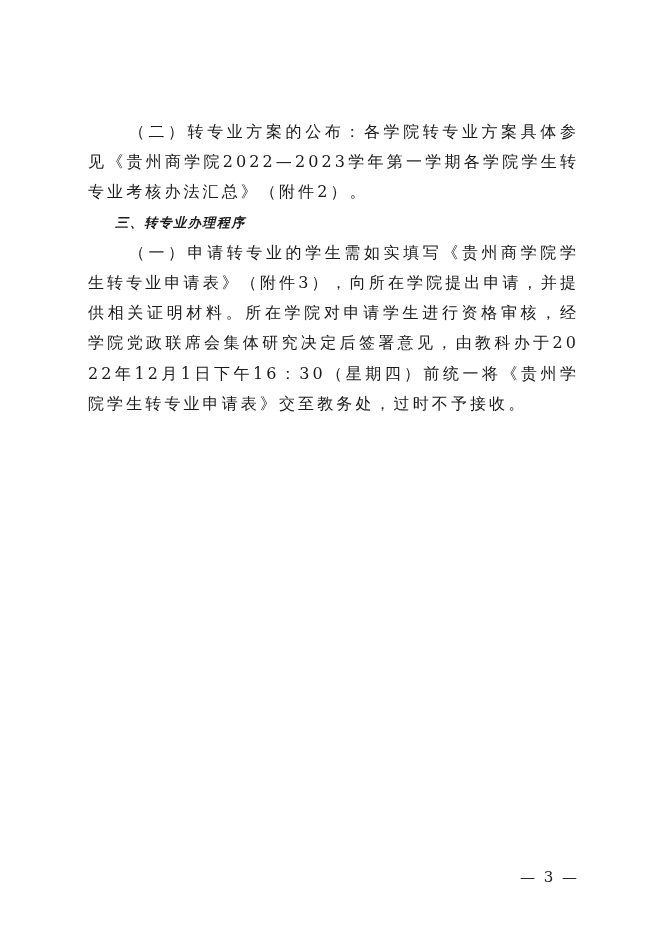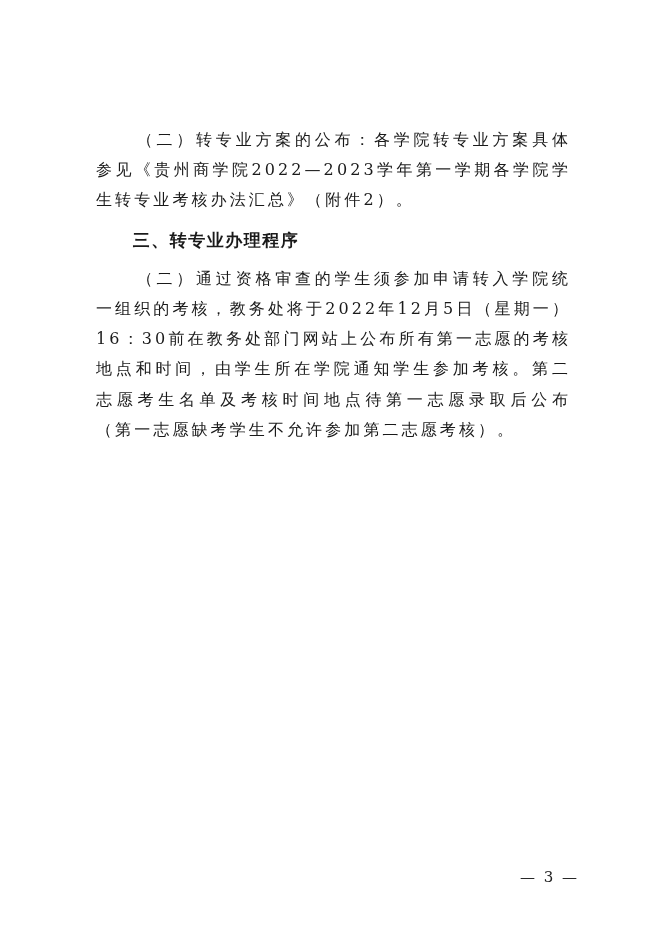--- a/index.html
+++ b/index.html
@@ -21,43 +21,44 @@
       top: 117px;
       width: 491px;
     }
     .para {
       font-size: 16px;
       line-height: 30.2px;
       text-align: justify;
       text-align-last: left;
       letter-spacing: 3.1px;
       text-indent: 2.55em;
-      margin: 8px;
+      margin: 0;
       word-break: break-all;
     }
     .heading {
       font-family: "DejaVu Sans", "Liberation Sans", sans-serif;
       font-weight: bold;
-      font-size: 17px;
+      font-size: 13px;
       line-height: 30.2px;
       letter-spacing: 1.5px;
       text-indent: 2.1em;
-      margin: 9px;
+      margin: 0;
+      font-style: italic;
     }
     .page-number {
       position: absolute;
       left: 520px;
       top: 868px;
       font-size: 15px;
       letter-spacing: 2px;
       color: #222;
     }
   </style>
 </head>
 <body>
 
 <div class="page">
   <p class="para">（二）转专业方案的公布：各学院转专业方案具体参见《贵州商学院2022—2023学年第一学期各学院学生转专业考核办法汇总》（附件2）。</p>
   <p class="heading">三、转专业办理程序</p>
-  <p class="para">（二）通过资格审查的学生须参加申请转入学院统一组织的考核，教务处将于2022年12月5日（星期一）16：30前在教务处部门网站上公布所有第一志愿的考核地点和时间，由学生所在学院通知学生参加考核。第二志愿考生名单及考核时间地点待第一志愿录取后公布（第一志愿缺考学生不允许参加第二志愿考核）。</p>
+  <p class="para">（一）申请转专业的学生需如实填写《贵州商学院学生转专业申请表》（附件3），向所在学院提出申请，并提供相关证明材料。所在学院对申请学生进行资格审核，经学院党政联席会集体研究决定后签署意见，由教科办于2022年12月1日下午16：30（星期四）前统一将《贵州学院学生转专业申请表》交至教务处，过时不予接收。</p>
 </div>
 
 <div class="page-number">— 3 —</div>
 
 </body></html>

